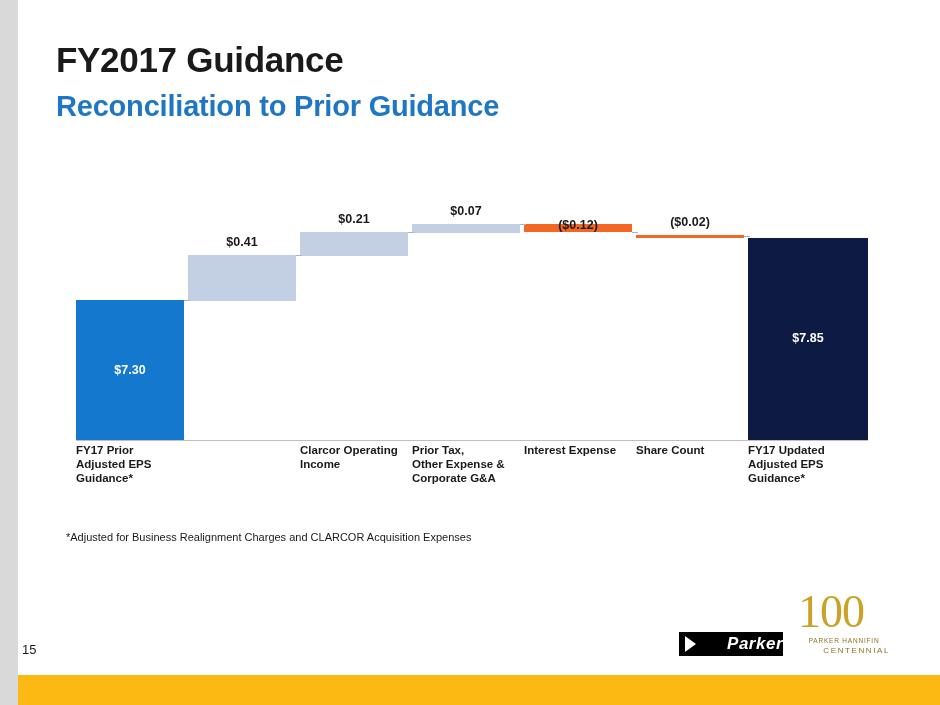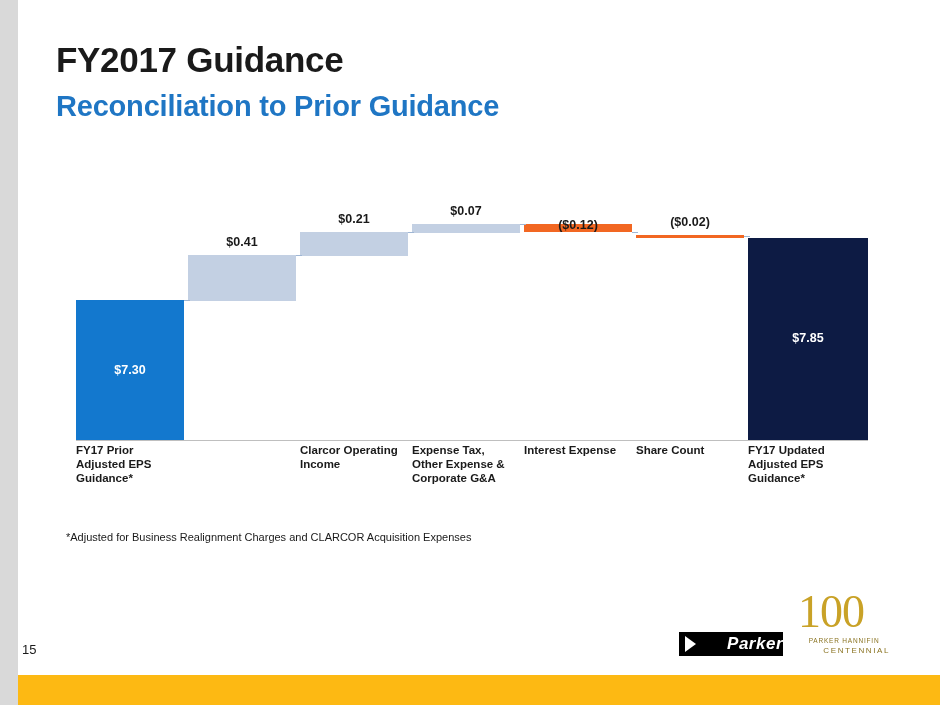--- a/index.html
+++ b/index.html
@@ -249,21 +249,21 @@
     <div class="cat-label" style="left:14px; top:0; width:108px;">
       <div>FY17 Prior</div>
       <div>Adjusted EPS</div>
       <div>Guidance*</div>
     </div>
     <div class="cat-label" style="left:238px; top:0; width:108px;">
       <div>Clarcor Operating</div>
       <div>Income</div>
     </div>
     <div class="cat-label" style="left:350px; top:0; width:108px;">
-      <div>Expense Tax,</div>
+      <div>Prior Tax,</div>
       <div>Other Expense &amp;</div>
       <div>Corporate G&amp;A</div>
     </div>
     <div class="cat-label" style="left:462px; top:0; width:108px;">
       <div>Interest Expense</div>
     </div>
     <div class="cat-label" style="left:574px; top:0; width:108px;">
       <div>Share Count</div>
     </div>
     <div class="cat-label" style="left:686px; top:0; width:120px;">

